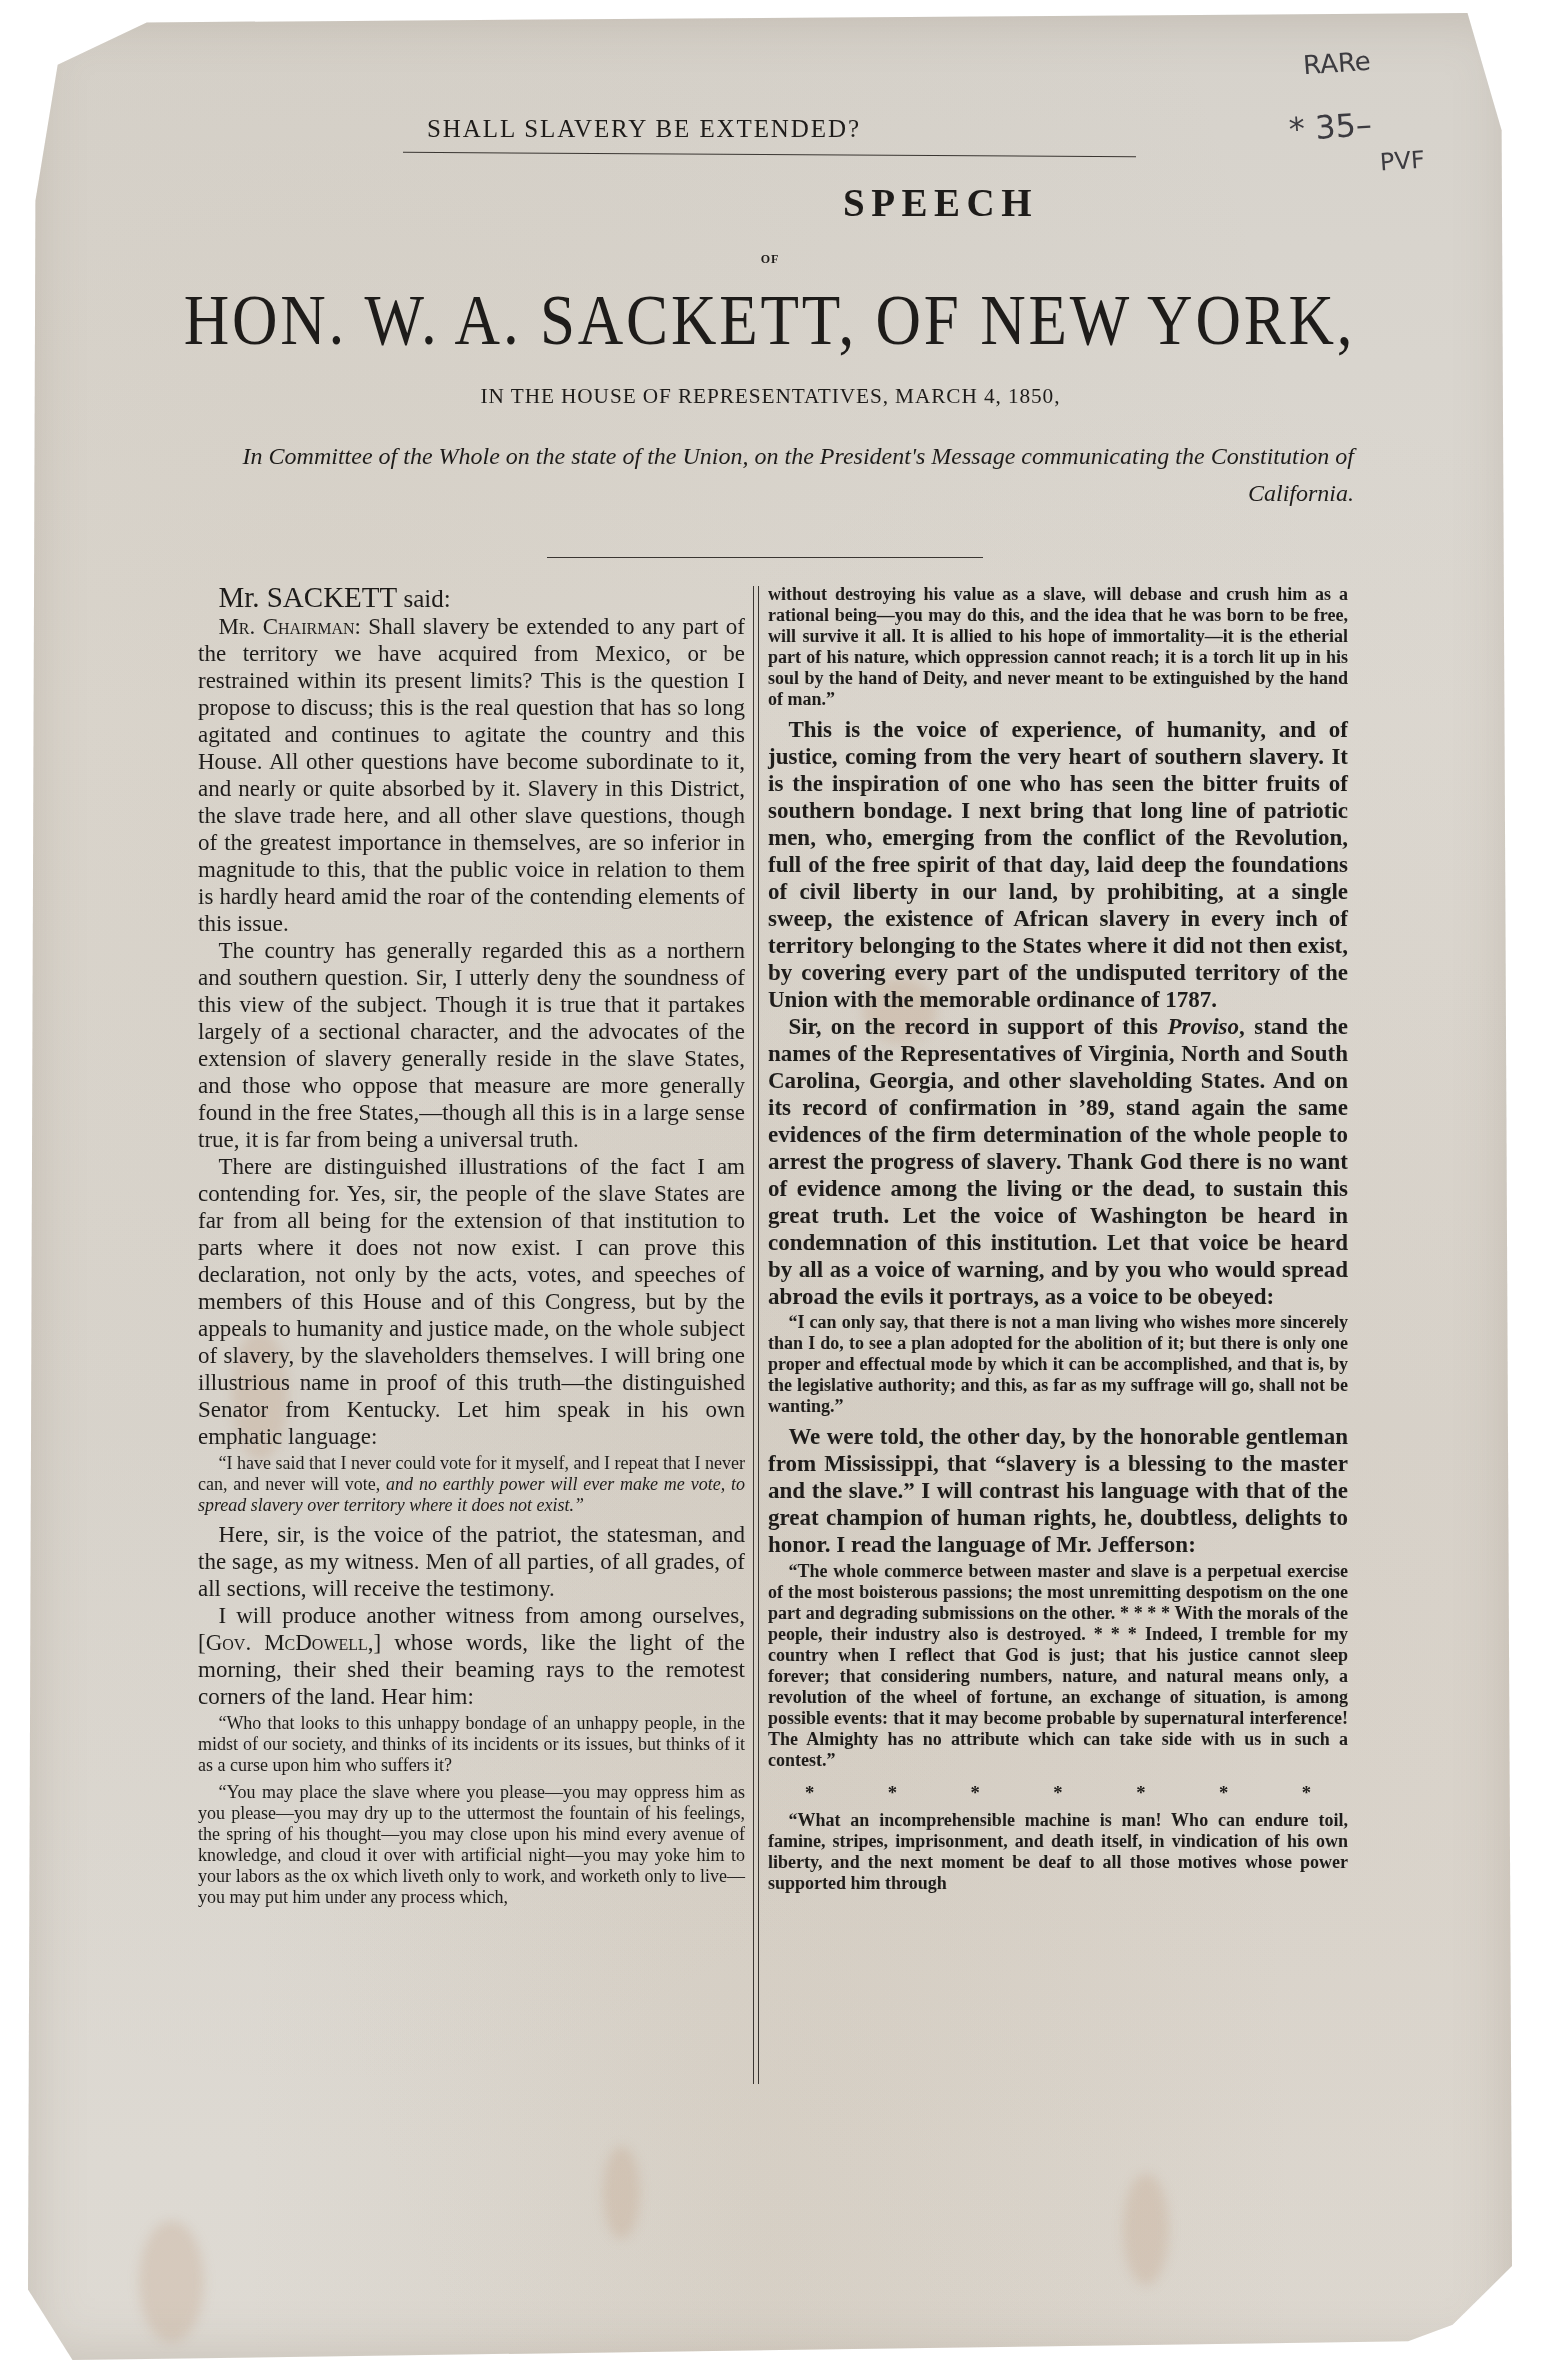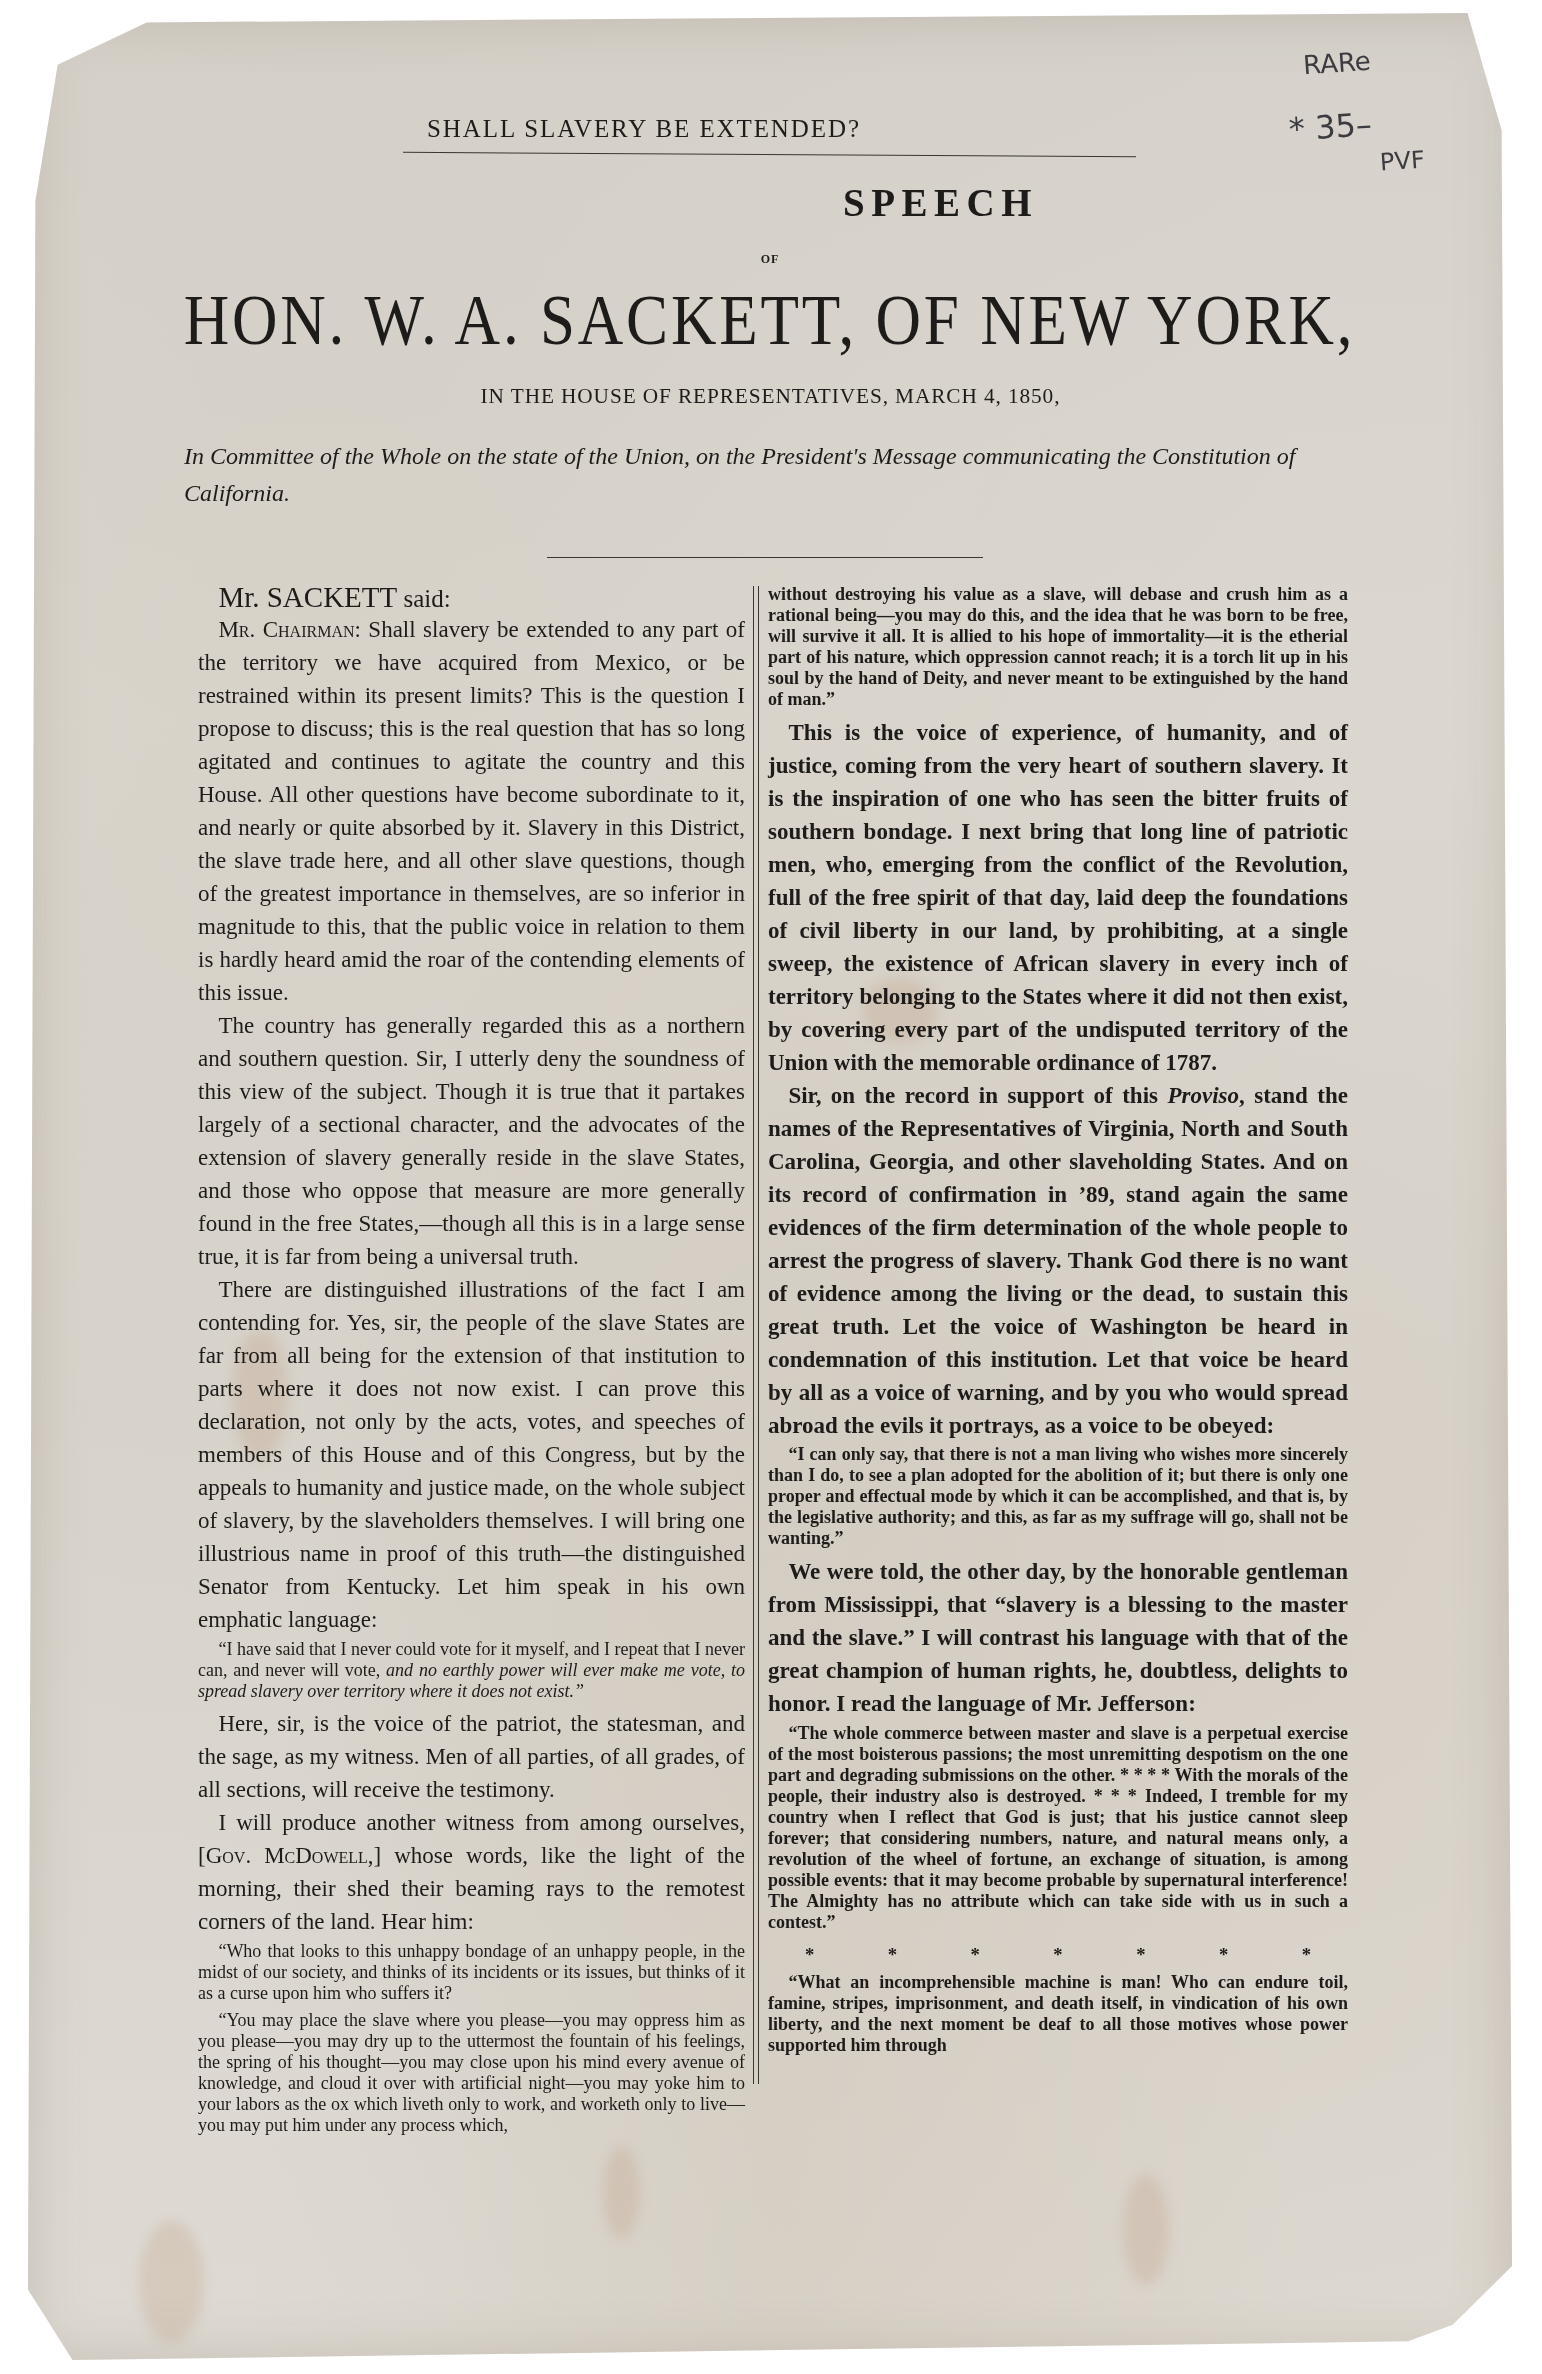--- a/index.html
+++ b/index.html
@@ -67,22 +67,22 @@
       transform-origin: top center;
     }
     .house {
       position: absolute;
       left: 186px; top: 384px; width: 1169px;
       text-align: center;
       font-size: 21.3px; letter-spacing: 0.9px;
     }
     .committee {
       position: absolute;
-      left: 184px; top: 438px; width: 1178px;
-      text-align: left;
+      left: 176px; top: 438px; width: 1178px;
+      text-align: right;
       font-size: 24px; font-style: italic; line-height: 37px;
     }
     .mid-rule {
       position: absolute;
       left: 547px; top: 557px; width: 436px; height: 0;
       border-top: 1.9px solid #3a3632;
     }
     .col {
       position: absolute;
       top: 583px;
@@ -91,21 +91,21 @@
     .col-left { left: 198px; width: 547px; }
     .col-right { left: 768px; width: 580px; top: 584px; font-weight: bold; }
     .col-divider {
       position: absolute;
       left: 753px; top: 586px; width: 3.7px; height: 1498px;
       border-left: 0.9px solid #3a3632;
       border-right: 0.9px solid #3a3632;
     }
     p { margin: 0; }
     .p-big {
-      font-size: 23px; line-height: 33px;
+      font-size: 23px; line-height: 27px;
       text-indent: 20.4px;
       hyphens: manual;
     }
     .p-said { font-size: 25px; line-height: 28px; text-indent: 20.4px; }
     .p-said .caps { font-size: 29px; }
     .p-quote {
       font-size: 18px; line-height: 21px;
       text-indent: 20.4px;
       margin-top: 2.8px; margin-bottom: 5.6px;
     }

